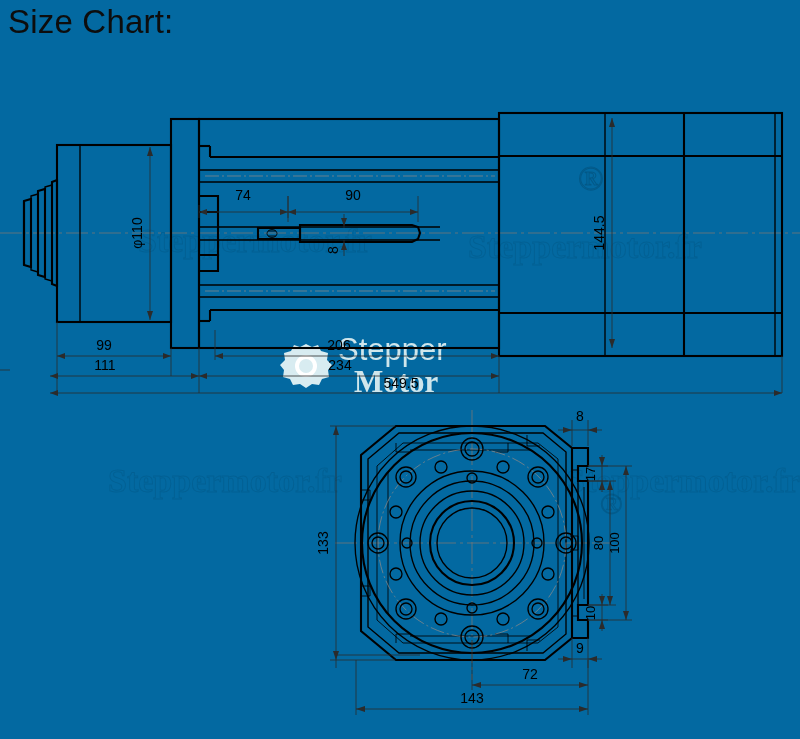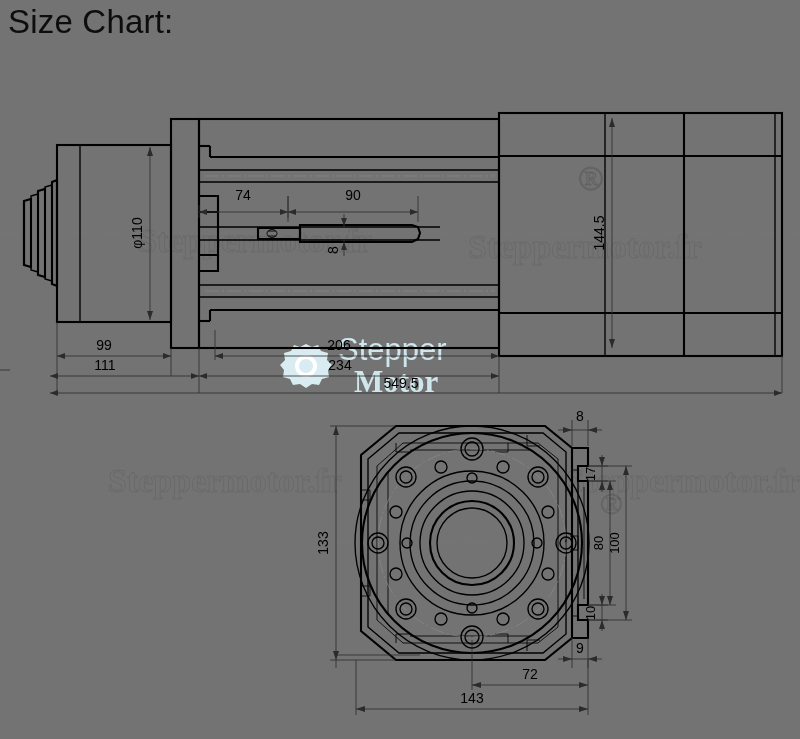--- a/index.html
+++ b/index.html
@@ -1,21 +1,21 @@
 <!DOCTYPE html>
 <html><head>
 <meta charset="utf-8">
 <style>
   html,body{margin:0;padding:0;background:#ffffff;}
   body{
     width:800px;height:739px;overflow:hidden;
     font-family:"Liberation Sans", sans-serif;
     color:#000;position:relative;
   }
-  #page{position:relative;width:800px;height:739px;background:#737373;}
+  #page{position:relative;width:800px;height:739px;background:#0369a1;}
 
   .title{
     position:absolute;left:8px;top:4px;
     font-family:"Liberation Sans", sans-serif;
     font-size:33px;font-weight:400;letter-spacing:.2px;
     color:#0d0d0d;line-height:1.1;
   }
 
   svg.draw{position:absolute;left:0;top:0;width:800px;height:739px;}
 

